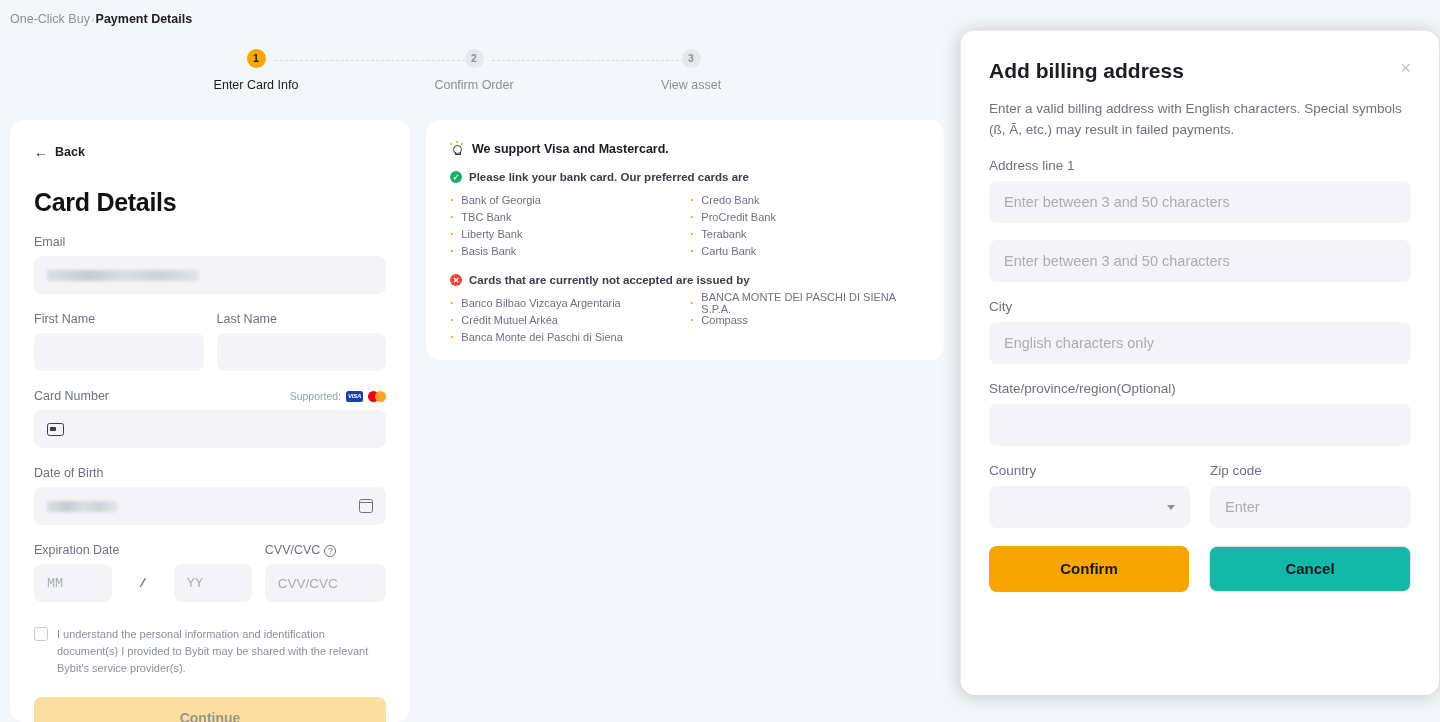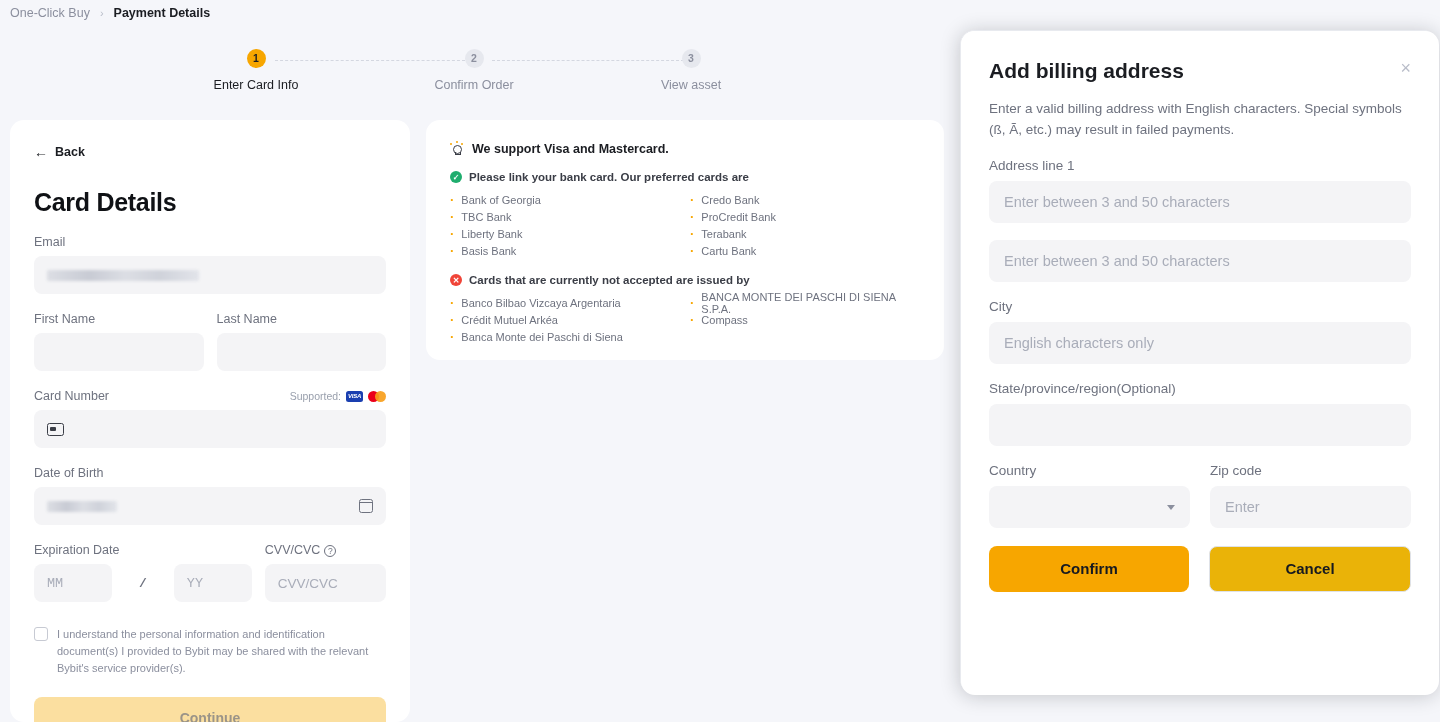--- a/index.html
+++ b/index.html
@@ -6,22 +6,22 @@
   html, body {
     width: 1440px; height: 722px;
     background: #F5F6FA;
     font-family: "Liberation Sans", sans-serif;
     overflow: hidden;
   }
   .page { position: relative; width: 1440px; height: 722px; }
 
   
   .breadcrumb {
-    position: absolute; left: 10px; top: 6px;
-    display: flex; align-items: center; gap: 10px;
+    position: absolute; left: 10px; top: 12px;
+    display: flex; align-items: center; gap: 1px;
     font-size: 12.5px;
   }
   .crumb-link { color: #8b8f9e; }
   .crumb-sep { color: #b9bdc9; font-size: 11px; }
   .crumb-current { color: #1b1d22; font-weight: bold; }
 
   
   .stepper {
     position: absolute; left: 150px; top: 48px; width: 700px; height: 50px;
   }
@@ -220,21 +220,21 @@
     border-left: 4px solid transparent; border-right: 4px solid transparent;
     border-top: 5px solid #8b8f9e;
   }
   .modal-actions { display: flex; gap: 20px; margin-top: 18px; }
   .btn {
     flex: 1; height: 46px; border-radius: 8px; border: none;
     font-size: 15px; font-weight: bold;
     display: flex; align-items: center; justify-content: center; cursor: pointer;
   }
   .btn-confirm { background: #F7A600; color: #161920; }
-  .btn-cancel  { background: #eab308; color: #161920; border: 1px solid #dfe2e8; }
+  .btn-cancel  { background: #14b8a6; color: #161920; border: 1px solid #dfe2e8; }
 </style>
 </head>
 <body>
 
 <div class="page">
 
   <div class="breadcrumb">
     <span class="crumb-link">One-Click Buy</span>
     <span class="crumb-sep">›</span>
     <span class="crumb-current">Payment Details</span>

